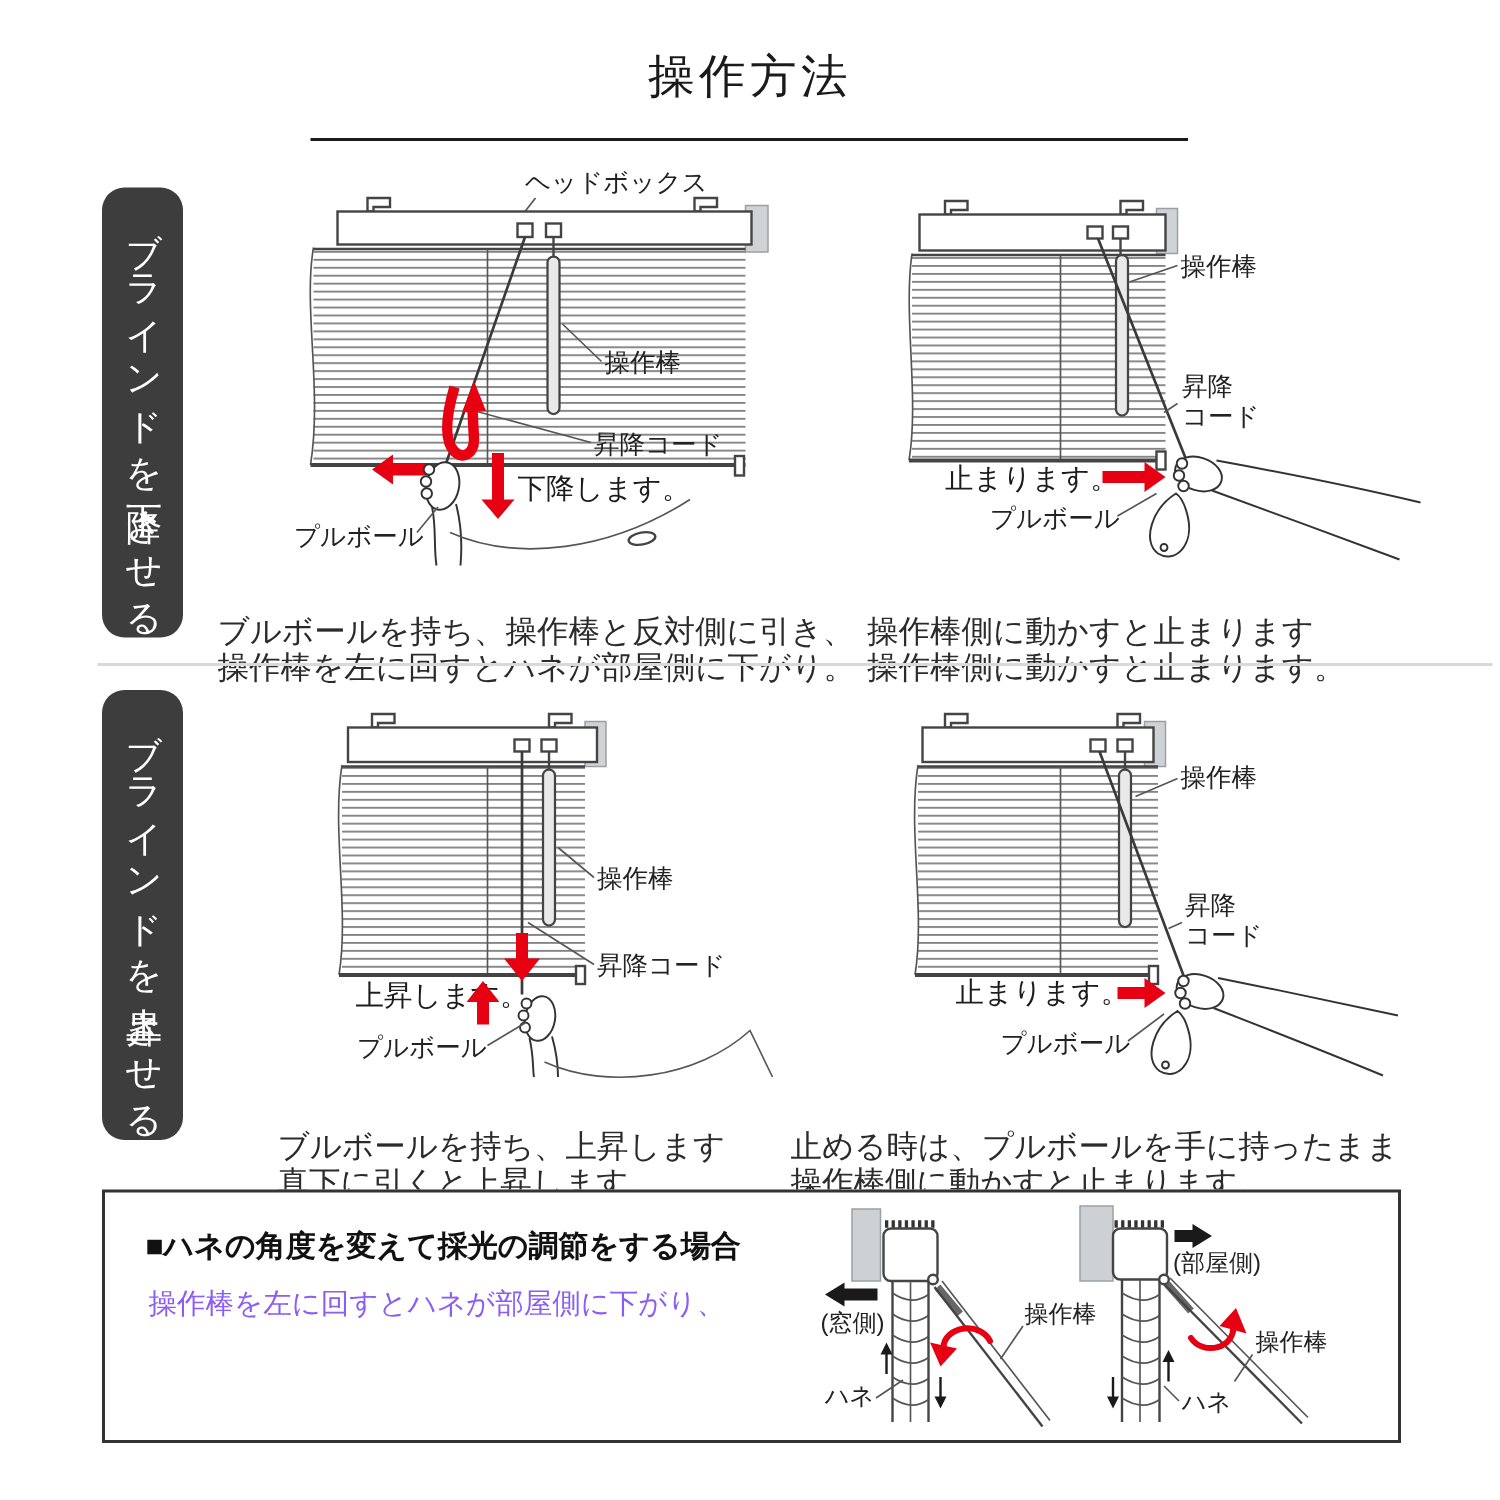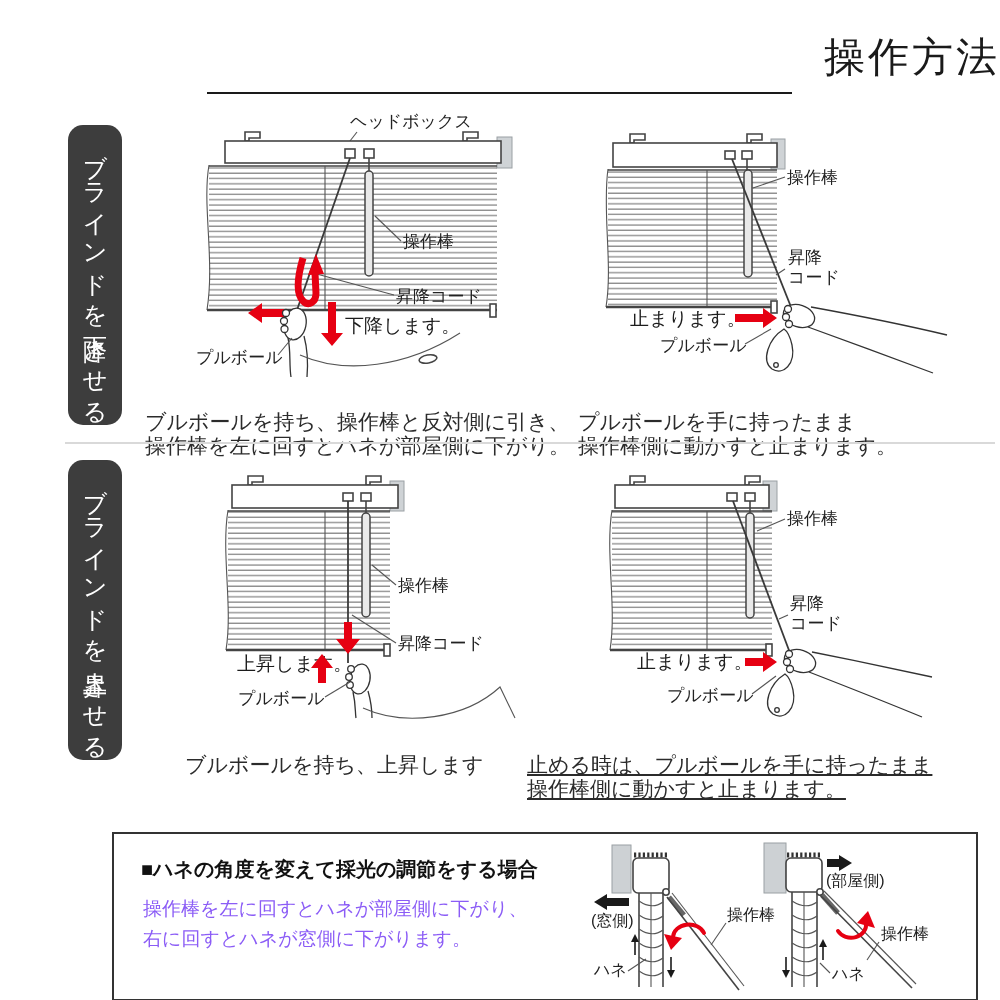--- a/index.html
+++ b/index.html
@@ -1,27 +1,27 @@
 <!DOCTYPE html>
 <html style="--accent-red: #e60012; --label-bg: #3d3d3d;"><head>
 <meta charset="utf-8">
 <style>
   :root{ --accent-red:#e60012; --label-bg:#3d3d3d; }
   html,body{margin:0;padding:0;background:#fff;}
   .page{position:relative;width:1000px;height:1000px;background:#fff;overflow:hidden;
         font-family:"Liberation Sans",sans-serif;color:#1a1a1a;}
   .abs{position:absolute;}
-  .page-title{left:0;top:30px;width:1000px;text-align:right;font-size:41px;letter-spacing:3px;color:#1a1a1a;}
+  .page-title{left:0;top:30px;width:1000px;text-align:center;font-size:31px;letter-spacing:3px;color:#1a1a1a;}
   .title-underline{left:207px;top:92px;width:585px;height:2px;background:#1a1a1a;}
   .side-label{left:68px;width:54px;background:var(--label-bg);border-radius:15px;color:#fff;
               writing-mode:vertical-rl;font-size:24px;letter-spacing:3px;
               display:flex;align-items:center;justify-content:center;}
   .section-divider{left:65px;top:442px;width:930px;height:2px;background:#d9d9d9;}
   .caption{font-size:21px;line-height:24px;color:#2b2b2b;white-space:nowrap;margin-top:33px;}
-  .note-box{left:68px;top:832px;width:862px;height:165px;border:2px solid #333;background:#fff;margin-left:44px;}
+  .note-box{left:68px;top:793px;width:862px;height:165px;border:2px solid #333;background:#fff;}
   .note-heading{position:absolute;left:27px;top:22px;font-size:20px;font-weight:bold;color:#111;white-space:nowrap;}
   .note-body{position:absolute;left:29px;top:60px;font-size:19px;line-height:30px;color:#8b5cf6;white-space:nowrap;}
   svg.diagram{position:absolute;overflow:visible;}
   svg.diagram text{font-family:"Liberation Sans",sans-serif;fill:#222;font-size:17px;}
   svg.diagram text.daction{font-size:19px;fill:#1c1c1c;}
   svg.diagram text.mini{font-size:16px;}
   .box{fill:#fff;stroke:#444;stroke-width:1.6;}
   .cap{fill:#cfd3d6;stroke:#9aa0a4;stroke-width:1;}
   .thin{stroke:#555;stroke-width:1.1;fill:none;}
   .mid{stroke:#444;stroke-width:1.6;fill:none;}
@@ -132,21 +132,21 @@
       <path d="M 236,182 C 280,190 330,200 372,210" fill="none"></path>
       <path d="M 233,202 C 272,216 320,234 358,248" fill="none"></path>
     </g>
     <path d="M 209,204 C 193,214 186,236 197,244 C 208,251 221,239 217,220 C 215,211 212,206 209,204 Z" class="hand"></path>
     <circle cx="201" cy="240" r="2.3" class="hand"></circle>
     <text x="85" y="226">プルボール</text>
     <line x1="170" y1="219" x2="196" y2="204" class="thin"></line>
   </svg>
 
   <div class="abs caption" style="left:578px;top:377px;">
-    <div>プルボールを手に持ったまま</div>
+    <div>操作棒側に動かすと止まります</div>
     <div>操作棒側に動かすと止まります。</div>
   </div>
 
   <div class="abs section-divider"></div>
 
   <div class="abs side-label" style="top:460px;height:300px;">ブラインドを上昇させる</div>
 
   <svg class="diagram" style="left:170px;top:465px;width:390px;height:253px" viewBox="0 0 390 253">
     <path d="M 78,20 v-9 h15 v6 h-11 v3 z" class="box"></path>
     <path d="M 196,20 v-9 h15 v6 h-11 v3 z" class="box"></path>
@@ -178,20 +178,21 @@
       <path d="M 183,227 C 186,240 185,248 186,253" fill="none"></path>
       <path d="M 198,226 C 202,240 202,248 202,253" fill="none"></path>
     </g>
     <path d="M 193,243 C 235,262 295,254 330,222 L 345,253" class="thin"></path>
     <text x="68" y="239">プルボール</text>
     <line x1="155" y1="232" x2="180" y2="217" class="thin"></line>
   </svg>
 
   <div class="abs caption" style="left:185px;top:720px;">
     <div>ブルボールを持ち、上昇します</div>
+    <div>真下に引くと上昇します。</div>
   </div>
 
   <svg class="diagram" style="left:530px;top:465px;width:430px;height:253px" viewBox="0 0 430 253">
     <path d="M 100,20 v-9 h15 v6 h-11 v3 z" class="box"></path>
     <path d="M 215,20 v-9 h15 v6 h-11 v3 z" class="box"></path>
     <rect x="233" y="16" width="14" height="30" class="cap"></rect>
     <rect x="85" y="20" width="154" height="23" class="box"></rect>
     <rect x="197" y="28" width="10" height="8" class="box"></rect>
     <rect x="215" y="28" width="10" height="8" class="box"></rect>
     <rect x="82" y="45" width="160" height="140" fill="url(#slatP)"></rect>
@@ -217,30 +218,29 @@
         <circle cx="260" cy="204" r="3.5"></circle>
       <path d="M 282,187 C 322,195 365,204 402,212" fill="none"></path>
       <path d="M 279,207 C 315,221 358,238 392,252" fill="none"></path>
     </g>
     <path d="M 255,209 C 239,219 232,241 243,249 C 254,256 267,244 263,225 C 261,216 258,211 255,209 Z" class="hand"></path>
     <circle cx="247" cy="245" r="2.3" class="hand"></circle>
     <text x="137" y="236">プルボール</text>
     <line x1="222" y1="229" x2="246" y2="211" class="thin"></line>
   </svg>
 
-  <div class="abs caption" style="left:527px;top:720px;text-decoration:underline;">
+  <div class="abs caption" style="left:527px;top:720px;">
     <div>止める時は、プルボールを手に持ったまま</div>
     <div>操作棒側に動かすと止まります。</div>
   </div>
 
   <div class="abs note-box">
     <div class="note-heading">■ハネの角度を変えて採光の調節をする場合</div>
     <div class="note-body">
       <div>操作棒を左に回すとハネが部屋側に下がり、</div>
-      <div>右に回すとハネが窓側に下がります。</div>
     </div>
 
     <svg class="diagram" style="left:475px;top:1px;width:212px;height:160px" viewBox="0 0 212 160">
       <rect x="23" y="10" width="19" height="48" class="wall"></rect>
       <line x1="45" y1="20" x2="79" y2="20" class="hatch"></line>
       <rect x="44" y="23" width="36" height="35" rx="5" class="box"></rect>
       <line x1="50" y1="58" x2="50" y2="152" class="mid"></line>
       <line x1="62" y1="58" x2="62" y2="152" class="thin"></line>
       <line x1="74" y1="58" x2="74" y2="152" class="mid"></line>
       <path d="M50,66 Q63,75 74,67 M50,80 Q63,89 74,81 M50,94 Q63,103 74,95 M50,108 Q63,117 74,109 M50,122 Q63,131 74,123 M50,136 Q63,145 74,137" class="thin"></path>

